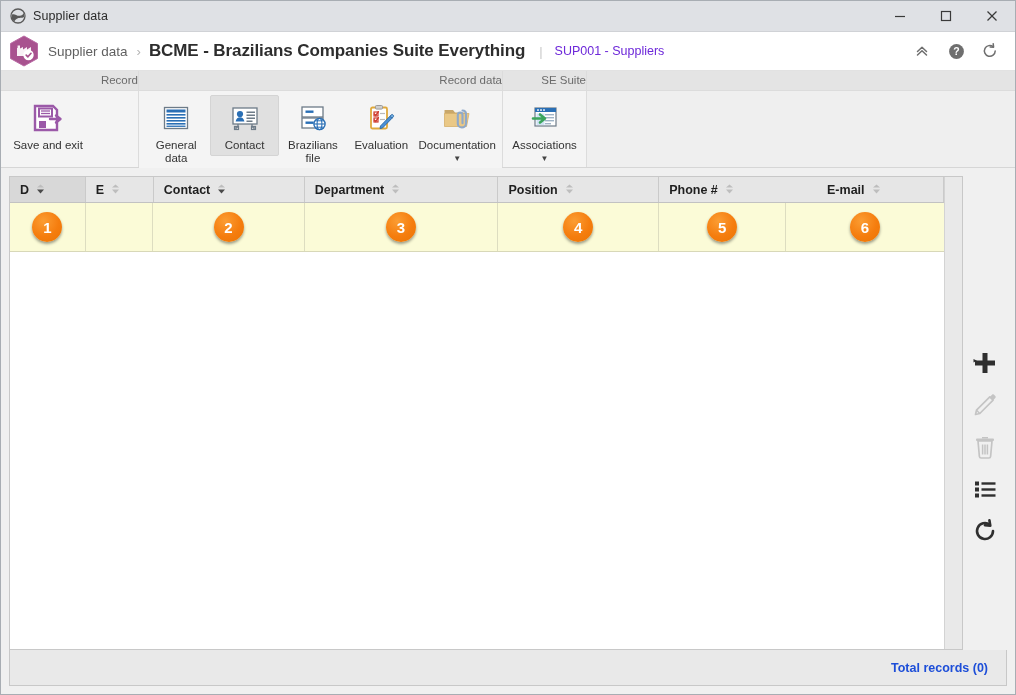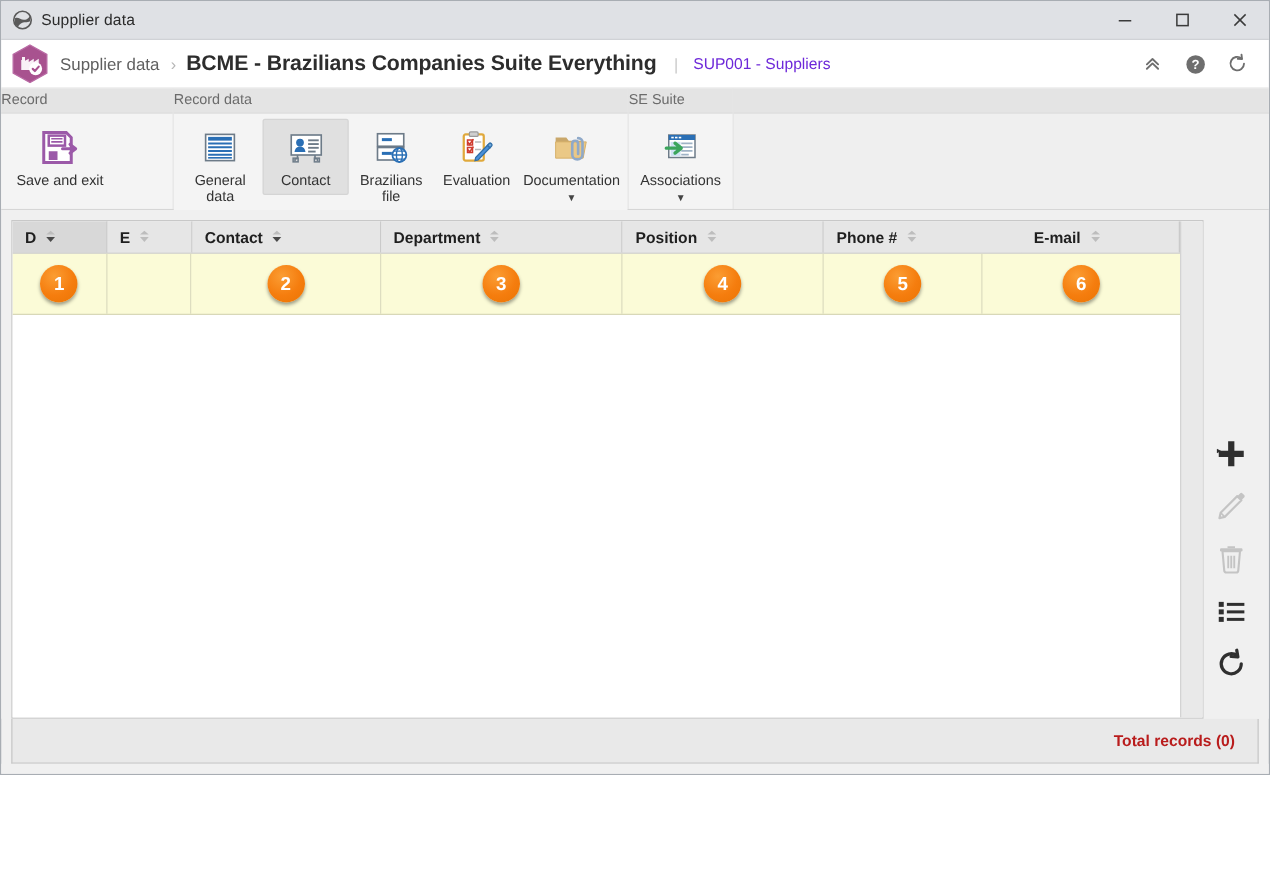--- a/index.html
+++ b/index.html
@@ -6,21 +6,21 @@
     margin: 0; padding: 0;
     background: #ffffff;
   }
   body {
     width: 1016px; height: 695px;
     font-family: "Liberation Sans", sans-serif;
     overflow: hidden;
     -webkit-font-smoothing: antialiased;
   }
   .window {
-    width: 1016px; height: 620px;
+    width: 1016px; height: 695px;
     box-sizing: border-box;
     border: 1px solid #a8adb3;
     background: #f0f0f0;
     display: flex; flex-direction: column;
     position: relative;
   }
 
   
   .titlebar {
     height: 30px; min-height: 30px;
@@ -93,21 +93,21 @@
     border-bottom: 1px solid #d6d6d6;
   }
   .rgroup {
     display: flex; flex-direction: column;
     border-right: 1px solid #dcdcdc;
     background: #f0f0f0;
   }
   .rgroup.filler { flex: 1; border-right: none; }
   .rgroup-title {
     height: 19px; line-height: 19px;
-    text-align: left;
+    text-align: right;
     font-size: 11.5px; color: #6b6b6b;
     background: #e4e4e4;
     border-bottom: 1px solid #dcdcdc;
   }
   .rgroup-body {
     flex: 1;
     display: flex; align-items: flex-start;
     padding: 4px 3px 0 3px;
     background: #f4f4f4;
   }
@@ -228,21 +228,21 @@
   .statusbar {
     height: 36px; min-height: 36px;
     margin: 0 8px 0 8px;
     background: #e9e9e9;
     border: 1px solid #c8c8c8;
     border-top: none;
     box-sizing: border-box;
     display: flex; align-items: center; justify-content: flex-end;
   }
   .status-text {
-    font-size: 12.5px; font-weight: bold; color: #b91c1c;
+    font-size: 12.5px; font-weight: bold; color: #1d4ed8;
     padding-right: 18px;
   }
   .bottom-pad { height: 8px; min-height: 8px; background: #f0f0f0; }
 </style>
 </head>
 <body>
 
 <div class="window">
 
   <div class="titlebar">

